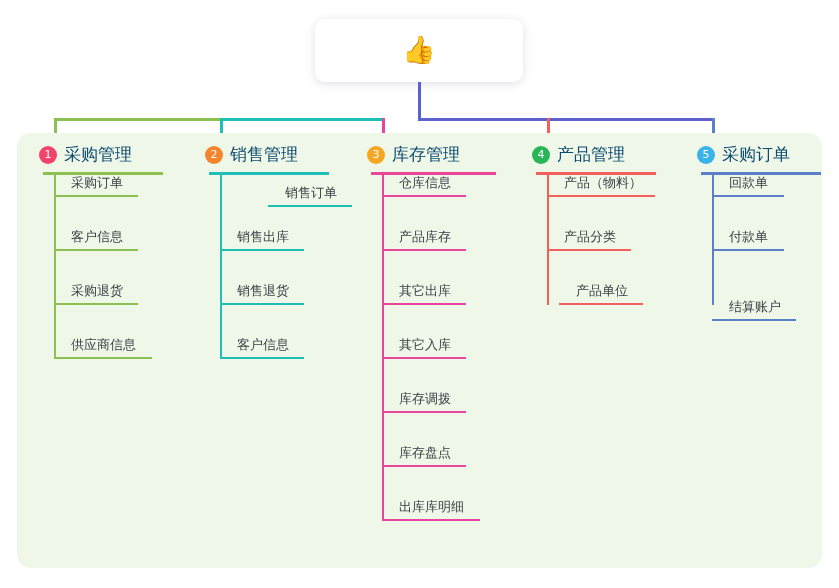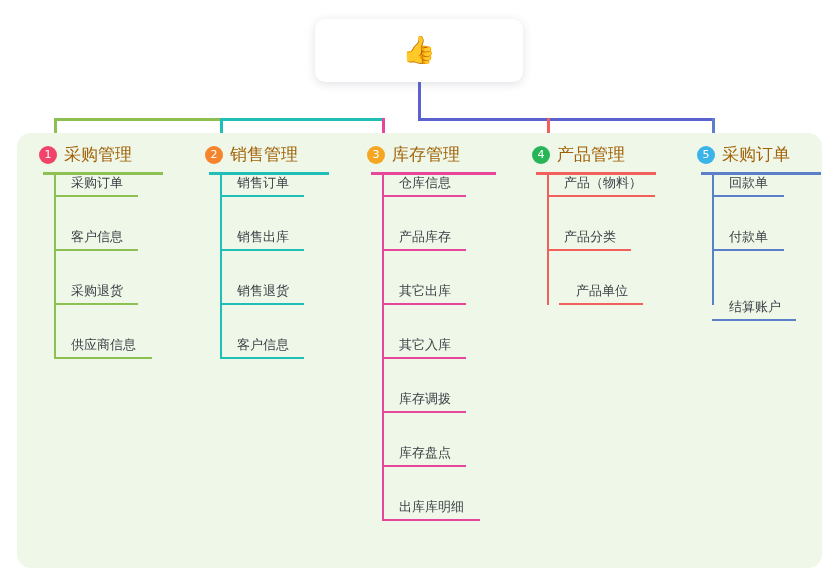--- a/index.html
+++ b/index.html
@@ -37,21 +37,21 @@
   .col{position:absolute;top:0;}
   .col-head{
     position:absolute;top:10px;left:0;
     display:flex;align-items:center;gap:7px;white-space:nowrap;
   }
   .badge{
     width:18px;height:18px;border-radius:50%;
     color:#fff;font-size:11px;line-height:18px;text-align:center;
     font-family:"DejaVu Sans",sans-serif;flex:0 0 auto;
   }
-  .col-title{font-size:17px;color:#a16207;}
+  .col-title{font-size:17px;color:#0c4a6e;}
   .head-rule{position:absolute;height:3px;left:4px;top:39px;}
 
   .spine{position:absolute;width:2px;left:15px;}
 
   .leaf{position:absolute;left:15px;}
   .leaf-label{
     position:absolute;left:17px;bottom:5px;
     font-size:13px;color:#3a3f45;white-space:nowrap;
   }
   .leaf-rule{position:absolute;left:0;bottom:0;height:2px;}
@@ -103,21 +103,21 @@
             <div class="leaf-rule" style="width: 98px; background: rgb(140, 193, 82);"></div>
           </div>
         </div>
         <div class="col" style="left: 188px; width: 150px;">
           <div class="col-head">
             <span class="badge" style="background: rgb(245, 132, 44);">2</span>
             <span class="col-title">销售管理</span>
           </div>
           <div class="head-rule" style="width: 120px; background: rgb(31, 191, 184);"></div>
           <div class="spine" style="top: 42px; height: 184px; background: rgb(31, 191, 184);"></div>
-          <div class="leaf" style="top: 32px; height: 32px; width: 88px;">
+          <div class="leaf" style="top: 42px; height: 32px; width: 88px; margin-left: 48px;">
             <span class="leaf-label">销售订单</span>
             <div class="leaf-rule" style="width: 84px; background: rgb(31, 191, 184);"></div>
           </div>
           <div class="leaf" style="top: 86px; height: 32px; width: 88px;">
             <span class="leaf-label">销售出库</span>
             <div class="leaf-rule" style="width: 84px; background: rgb(31, 191, 184);"></div>
           </div>
           <div class="leaf" style="top: 140px; height: 32px; width: 88px;">
             <span class="leaf-label">销售退货</span>
             <div class="leaf-rule" style="width: 84px; background: rgb(31, 191, 184);"></div>

